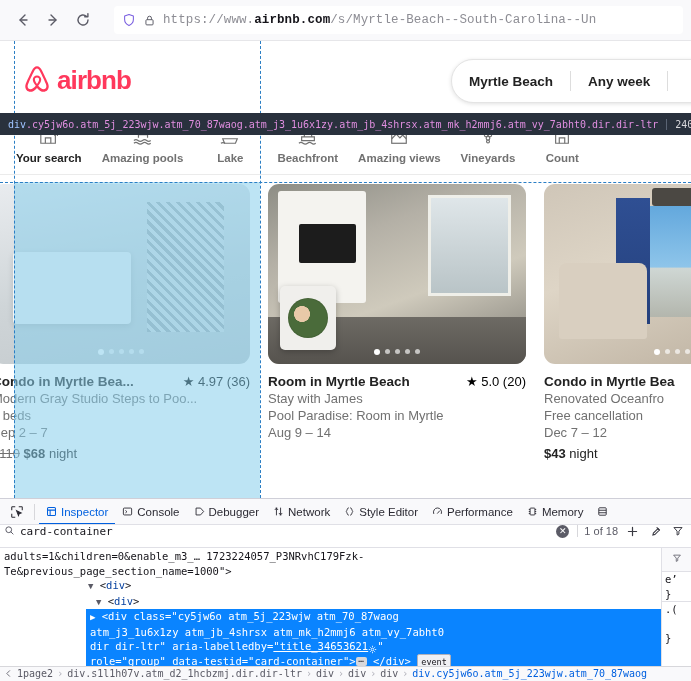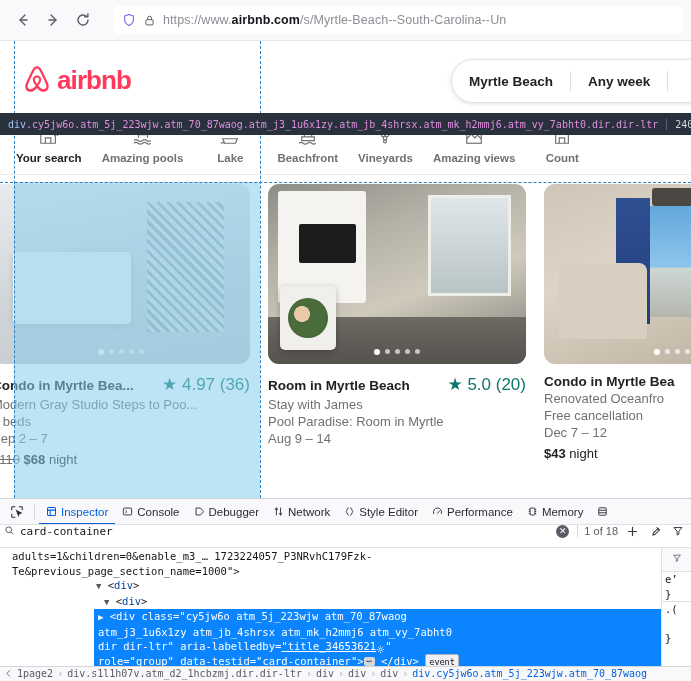--- a/index.html
+++ b/index.html
@@ -30,20 +30,21 @@
     flex: 1 1 auto;
     height: 28px;
     margin-left: 16px;
     background: #ffffff;
     border-radius: 4px;
     display: flex;
     align-items: center;
     padding: 0 8px;
     overflow: hidden;
     gap: 7px;
+    font-family: Liberation Mono, monospace;
   }
   .urltext {
     font-size: 12.5px;
     color: #8d8d94;
     white-space: nowrap;
     overflow: hidden;
     letter-spacing: 0.1px;
   }
   .urltext b { color: #15141a; font-weight: 700; }
 
@@ -165,21 +166,21 @@
   .dot { width: 5px; height: 5px; border-radius: 50%; background: rgba(255,255,255,0.65); }
   .dot.on { background: #fff; width: 6px; height: 6px; }
   .card-row1 {
     display: flex; justify-content: space-between; align-items: baseline;
     margin-top: 10px; gap: 6px;
   }
   .card-title {
     font-size: 13.5px; font-weight: 700; color: #222;
     white-space: nowrap; overflow: hidden; text-overflow: ellipsis;
   }
-  .card-rate { font-size: 17px; color: #0f766e; white-space: nowrap; flex: 0 0 auto;}
+  .card-rate { font-size: 13px; color: #000000; white-space: nowrap; flex: 0 0 auto;}
   .card-sub { font-size: 13px; color: #717171; margin-top: 2px; white-space: nowrap; overflow:hidden;}
   .card-price { font-size: 13px; color: #222; margin-top: 6px; }
   .card-price s { color: #717171; }
   .card-price b { font-weight: 700; text-align: center; }
 
   
   .ph1 { background:
       linear-gradient(170deg,#e9ecef 0%,#dfe3e6 22%,#cfd5d8 55%,#c4cacd 100%); }
   .ph1::before{content:"";position:absolute;left:8%;top:38%;width:46%;height:40%;
       background:#f2f4f5;border-radius:4px;box-shadow:0 2px 6px rgba(0,0,0,.12);}
@@ -295,21 +296,20 @@
   .dt-body { flex: 1 1 auto; display: flex; min-height: 0; }
   .dt-markup {
     flex: 1 1 auto;
     font-family: "DejaVu Sans Mono", monospace;
     font-size: 10.5px;
     line-height: 14.5px;
     color: #15141a;
     overflow: hidden;
     position: relative;
     padding-top: 1px;
-    margin-left: 8px;
   }
   .ml-line { white-space: pre; padding-left: 4px; }
   .ml-line.sel {
     background: #0a84ff;
     color: #fff;
     white-space: normal;
     padding: 0 4px 0 4px;
   }
   .ml-line.sel .t, .ml-line.sel .a, .ml-line.sel .v { color: #fff; }
   .t { color: #0842a0; }
@@ -464,39 +464,39 @@
             <path d="M8 12V8h8v4"></path>
             <path d="M11 8V4"></path>
           <path d="M2 19c1.5-1.2 3-1.2 4.5 0S10 20.2 11.5 19s3-1.2 4.5 0 3 1.2 4.5 0"></path>
         </svg>
       </span>
       <span class="cat-label">Beachfront</span>
     </div>
     <div class="cat">
       <span class="cat-ico">
         <svg width="22" height="20" viewBox="0 0 24 22" fill="none" stroke="currentColor" stroke-width="1.3">
+          <rect x="4" y="4" width="16" height="15"></rect>
+          <path d="M4 14l5-5 4 4 3-3 4 4"></path>
+            <circle cx="9" cy="8" r="1.3"></circle>
+        </svg>
+      </span>
+      <span class="cat-label">Amazing views</span>
+    </div>
+    <div class="cat">
+      <span class="cat-ico">
+        <svg width="22" height="20" viewBox="0 0 24 22" fill="none" stroke="currentColor" stroke-width="1.3">
           <path d="M12 3v4"></path>
             <path d="M8 7h8"></path>
           <circle cx="10" cy="10" r="2"></circle>
             <circle cx="14" cy="10" r="2"></circle>
           <circle cx="12" cy="13.5" r="2"></circle>
             <circle cx="12" cy="17" r="1.6"></circle>
         </svg>
       </span>
       <span class="cat-label">Vineyards</span>
-    </div>
-    <div class="cat">
-      <span class="cat-ico">
-        <svg width="22" height="20" viewBox="0 0 24 22" fill="none" stroke="currentColor" stroke-width="1.3">
-          <rect x="4" y="4" width="16" height="15"></rect>
-          <path d="M4 14l5-5 4 4 3-3 4 4"></path>
-            <circle cx="9" cy="8" r="1.3"></circle>
-        </svg>
-      </span>
-      <span class="cat-label">Amazing views</span>
     </div>
     <div class="cat">
       <span class="cat-ico">
         <svg width="22" height="20" viewBox="0 0 24 22" fill="none" stroke="currentColor" stroke-width="1.3">
           <path d="M5 19V9l7-5 7 5v10z"></path>
             <path d="M9 19v-6h6v6"></path>
         </svg>
       </span>
       <span class="cat-label">Count</span>
     </div>

